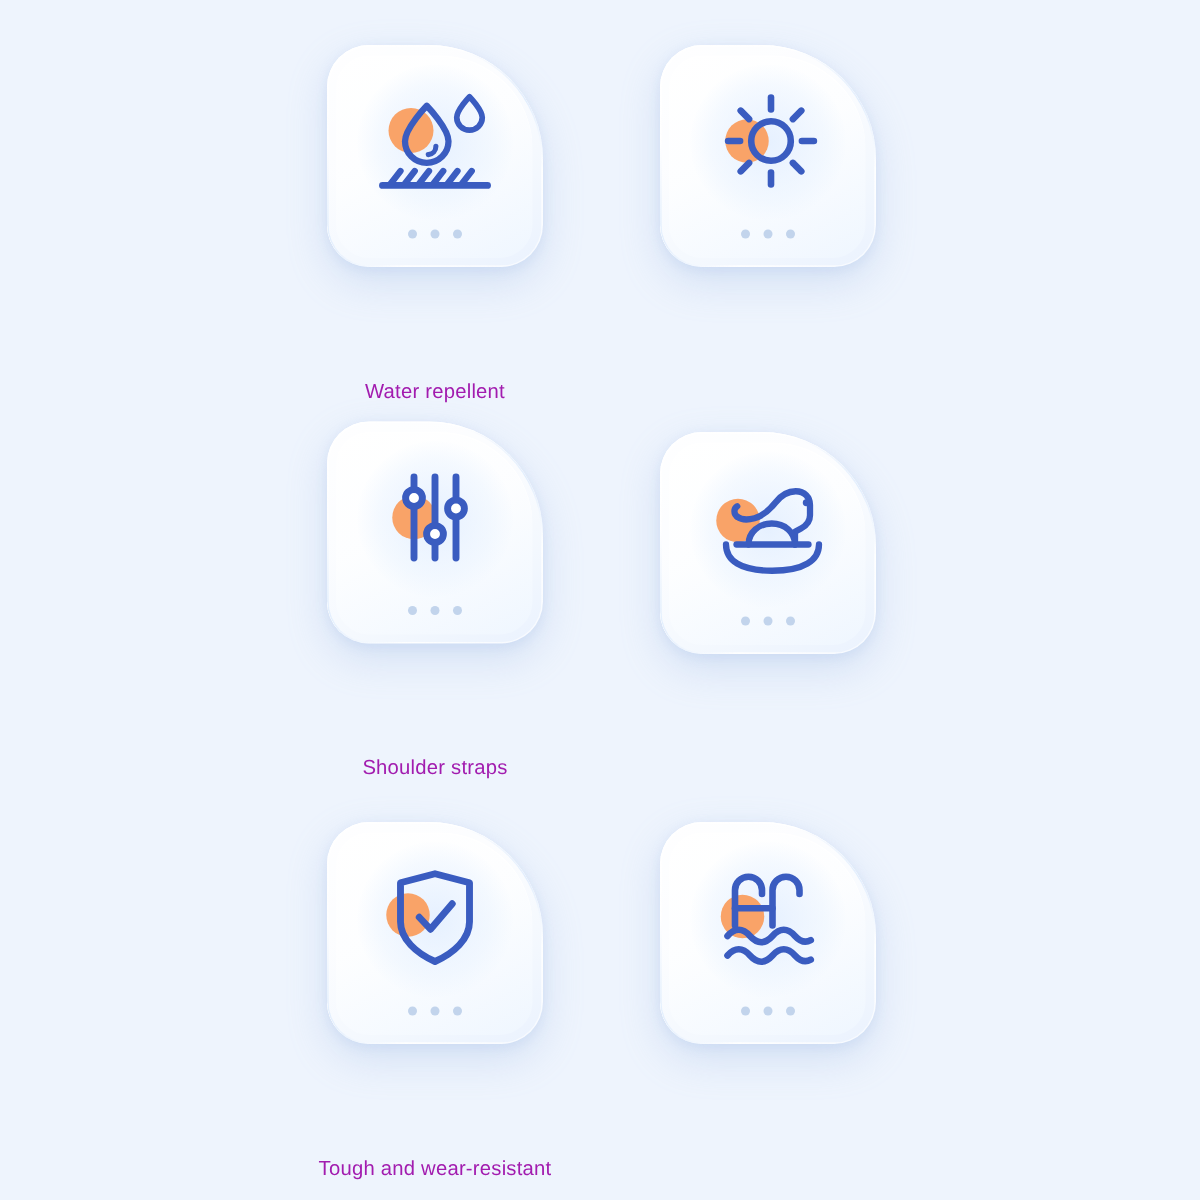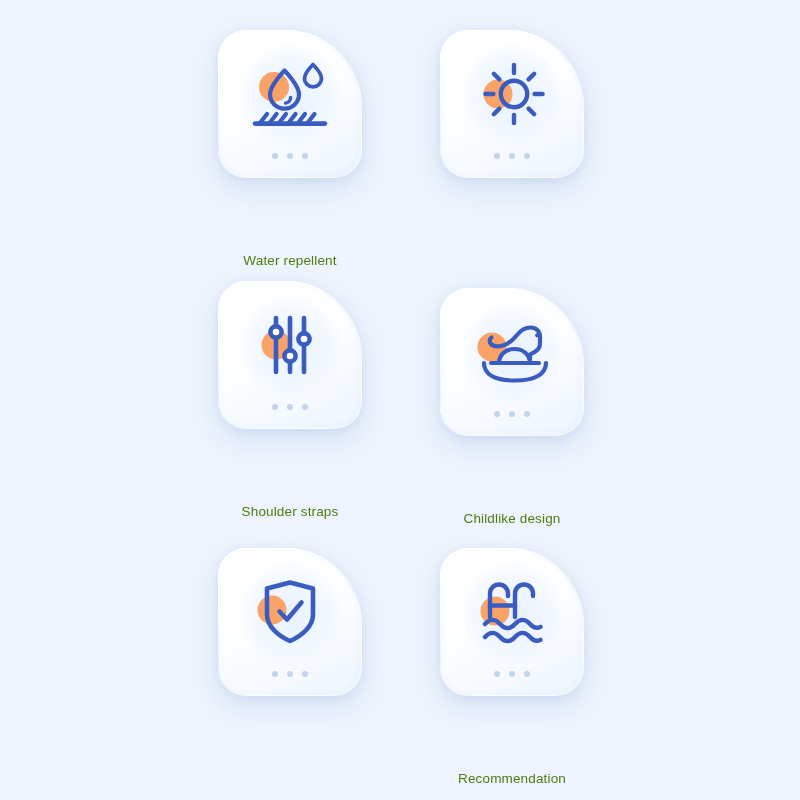--- a/index.html
+++ b/index.html
@@ -119,21 +119,21 @@
     background:#c2d4ec;
   }
 
   
   .label {
     position:absolute;
     left:0; right:0;
     top:223px;
     font-size:13.5px;
     letter-spacing:0.15px;
-    color:#4d7c0f;
+    color:#a21caf;
     white-space:nowrap;
   }
 </style>
 </head>
 <body>
 
 <div id="stage">
   <div class="grid">
 
     <div class="cell" style="left:178px; top:30px;">
@@ -251,21 +251,20 @@
               <path d="M14 44 C14 54.5 23.5 61.5 44.8 61.5 C66 61.5 76 54.5 76 44"></path>
             </g>
           </svg>
         </div>
         <div class="dots">
           <span class="dot"></span>
           <span class="dot"></span>
           <span class="dot"></span>
         </div>
       </div>
-      <div class="label">Childlike design</div>
     </div>
 
     <div class="cell" style="left:178px; top:548px;">
       <div class="card">
         <div class="card-inner"></div>
         <div class="card-glow"></div>
         <div class="icon-wrap">
           <svg width="78" height="76" viewBox="0 0 78 76">
             <circle cx="21" cy="36" r="14.5" fill="#f9a368"></circle>
             <g fill="none" stroke="#3a5cc0" stroke-width="4.6" stroke-linecap="round" stroke-linejoin="round">
@@ -273,20 +272,21 @@
               <path d="M28.5 37.5 L36 45.5 L50.5 28.5"></path>
             </g>
           </svg>
         </div>
         <div class="dots">
           <span class="dot"></span>
           <span class="dot"></span>
           <span class="dot"></span>
         </div>
       </div>
+      <div class="label">Tough and wear-resistant</div>
     </div>
 
     <div class="cell" style="left:400px; top:548px;">
       <div class="card">
         <div class="card-inner"></div>
         <div class="card-glow"></div>
         <div class="icon-wrap">
           <svg width="82" height="70" viewBox="0 0 82 70">
             <circle cx="24" cy="34" r="14.5" fill="#f9a368"></circle>
             <g fill="none" stroke="#3a5cc0" stroke-width="4.4" stroke-linecap="round" stroke-linejoin="round">
@@ -301,17 +301,16 @@
               <path d="M14 60 C19 54.5 24 54.5 29 60 C34 65.5 39 65.5 44 60 C49 54.5 54 54.5 59 60 C62.5 63.8 66 64.8 69.5 62.8"></path>
             </g>
           </svg>
         </div>
         <div class="dots">
           <span class="dot"></span>
           <span class="dot"></span>
           <span class="dot"></span>
         </div>
       </div>
-      <div class="label">Recommendation</div>
     </div>
 
   </div>
 </div>
 
 </body></html>

